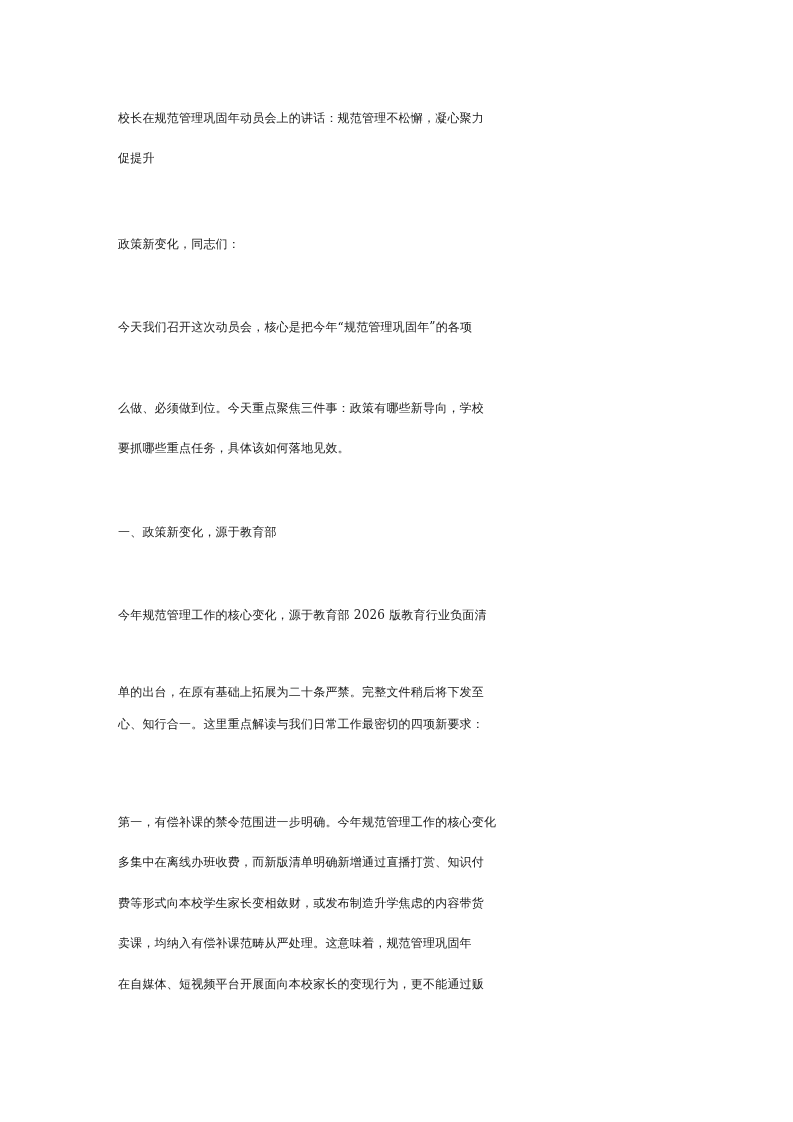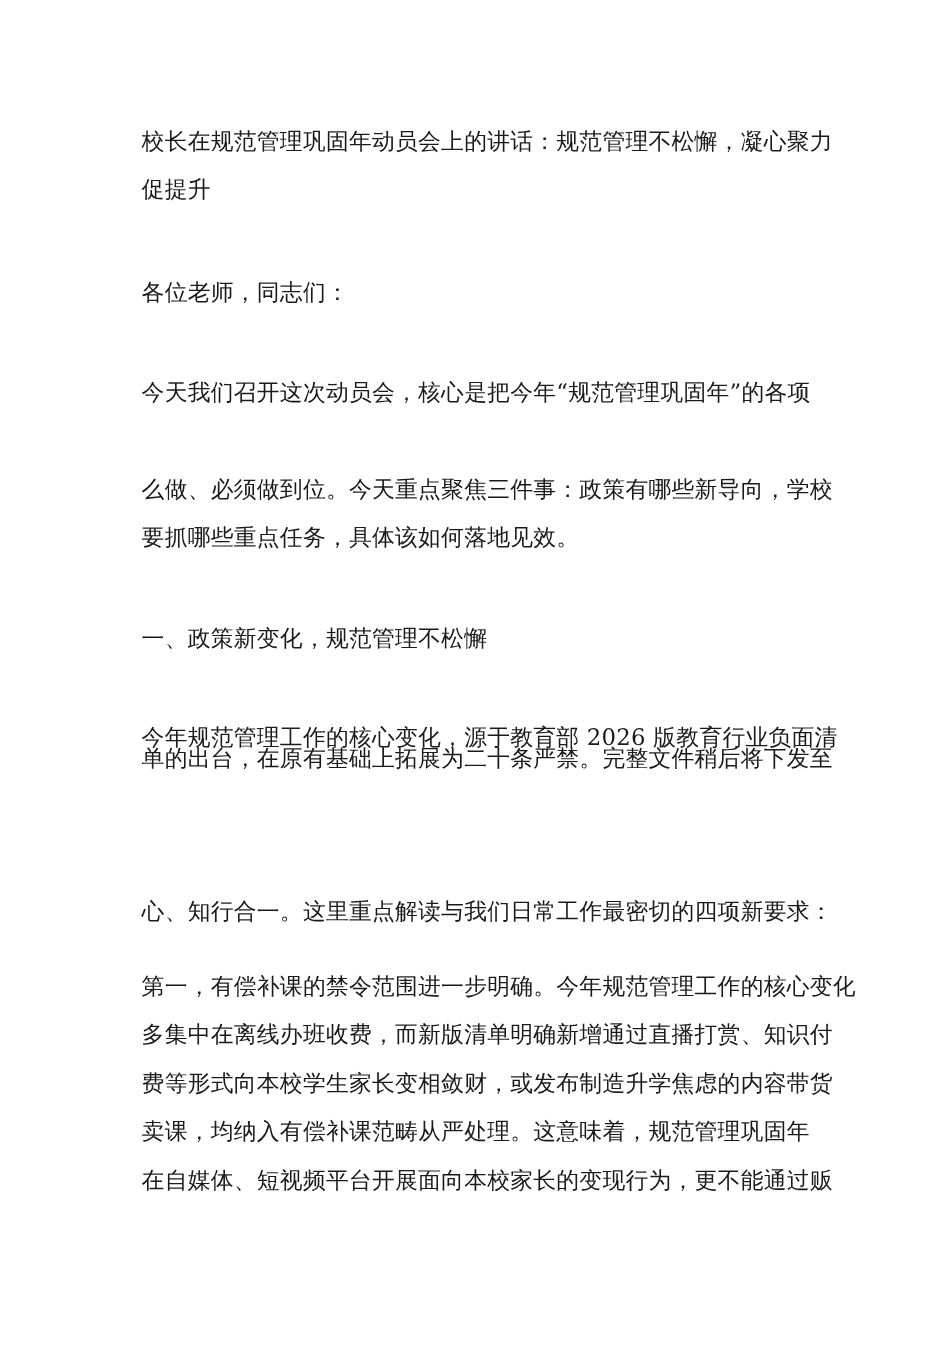--- a/index.html
+++ b/index.html
@@ -1,37 +1,37 @@
 <!DOCTYPE html>
 <html><head>
   <meta charset="utf-8">
   <style>
     html, body { margin: 0; padding: 0; background: #ffffff; }
     body { width: 793px; height: 1122px; position: relative; overflow: hidden;
       font-family: "DejaVu Serif", "Liberation Serif", serif; color: #1a1a1a; }
     .page { position: absolute; left: 0; top: 0; width: 793px; height: 1122px; background: #fff; }
-    .line { position: absolute; left: 118px; font-size: 19px; line-height: 24px; white-space: nowrap; letter-spacing: 0.2px; }
+    .line { position: absolute; left: 118px; font-size: 12px; line-height: 24px; white-space: nowrap; letter-spacing: 0.2px; }
   </style>
 </head>
 <body>
 
 <div class="page">
   <div class="line" style="top:106px">校长在规范管理巩固年动员会上的讲话：规范管理不松懈，凝心聚力</div>
   <div class="line" style="top:146px">促提升</div>
 
-  <div class="line" style="top:232px">各位老师，同志们：</div>
+  <div class="line" style="top:232px">政策新变化，同志们：</div>
 
   <div class="line" style="top:315px">今天我们召开这次动员会，核心是把今年“规范管理巩固年”的各项</div>
   <div class="line" style="top:396px">么做、必须做到位。今天重点聚焦三件事：政策有哪些新导向，学校</div>
   <div class="line" style="top:436px">要抓哪些重点任务，具体该如何落地见效。</div>
 
-  <div class="line" style="top:520px">一、政策新变化，规范管理不松懈</div>
+  <div class="line" style="top:520px">一、政策新变化，源于教育部</div>
 
   <div class="line" style="top:603px">今年规范管理工作的核心变化，源于教育部 2026 版教育行业负面清</div>
-  <div class="line" style="top:620px">单的出台，在原有基础上拓展为二十条严禁。完整文件稍后将下发至</div>
-  <div class="line" style="top:748px">心、知行合一。这里重点解读与我们日常工作最密切的四项新要求：</div>
+  <div class="line" style="top:680px">单的出台，在原有基础上拓展为二十条严禁。完整文件稍后将下发至</div>
+  <div class="line" style="top:712px">心、知行合一。这里重点解读与我们日常工作最密切的四项新要求：</div>
 
   <div class="line" style="top:810px">第一，有偿补课的禁令范围进一步明确。今年规范管理工作的核心变化</div>
   <div class="line" style="top:850px">多集中在离线办班收费，而新版清单明确新增通过直播打赏、知识付</div>
   <div class="line" style="top:891px">费等形式向本校学生家长变相敛财，或发布制造升学焦虑的内容带货</div>
   <div class="line" style="top:931px">卖课，均纳入有偿补课范畴从严处理。这意味着，规范管理巩固年</div>
   <div class="line" style="top:972px">在自媒体、短视频平台开展面向本校家长的变现行为，更不能通过贩</div>
 </div>
 
 </body></html>

